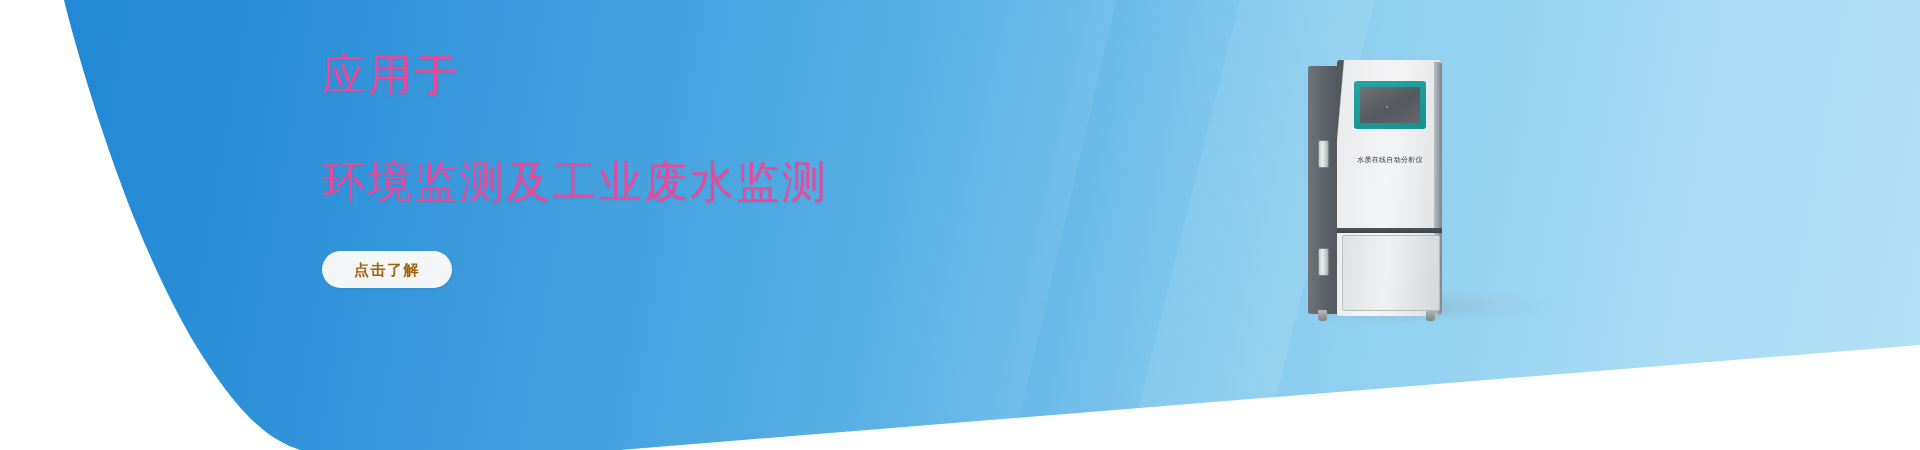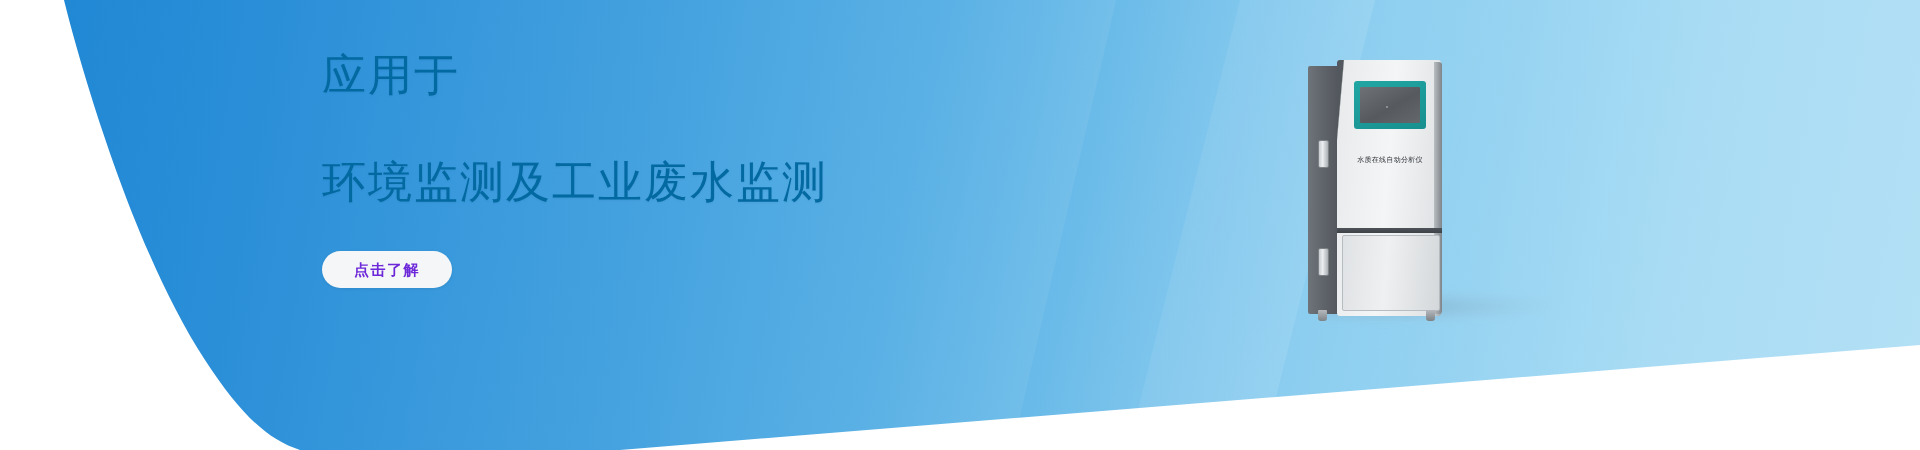--- a/index.html
+++ b/index.html
@@ -51,42 +51,42 @@
   
   .wedge-bottom{
     position:absolute;left:0;bottom:0;width:1920px;height:190px;
   }
 
   
   .copy{
     position:absolute;left:322px;top:46px;width:720px;
   }
   .headline{
-    color:#0369a1;
+    color:#ec4899;
     font-size:44px;
     line-height:1.33;
     font-weight:400;
     letter-spacing:2px;
     margin:0;
     text-shadow:0 1px 2px rgba(0,60,110,0.08);
   }
   .headline .l2{display:block;margin-top:48px;}
   .subtitle{
     margin:34px 0 0 2px;
     color:#eef7fd;
     font-size:19px;
     letter-spacing:1.2px;
     font-weight:400;
     opacity:.95;
   }
   .cta{
     display:inline-block;
     margin-top:40px;
     background:#f4f6f7;
-    color:#6d28d9;
+    color:#a16207;
     border:none;
     border-radius:22px;
     padding:0 32px;
     height:37px;
     line-height:37px;
     font-size:15px;
     font-weight:700;
     letter-spacing:1.5px;
     cursor:pointer;
     font-family:inherit;

